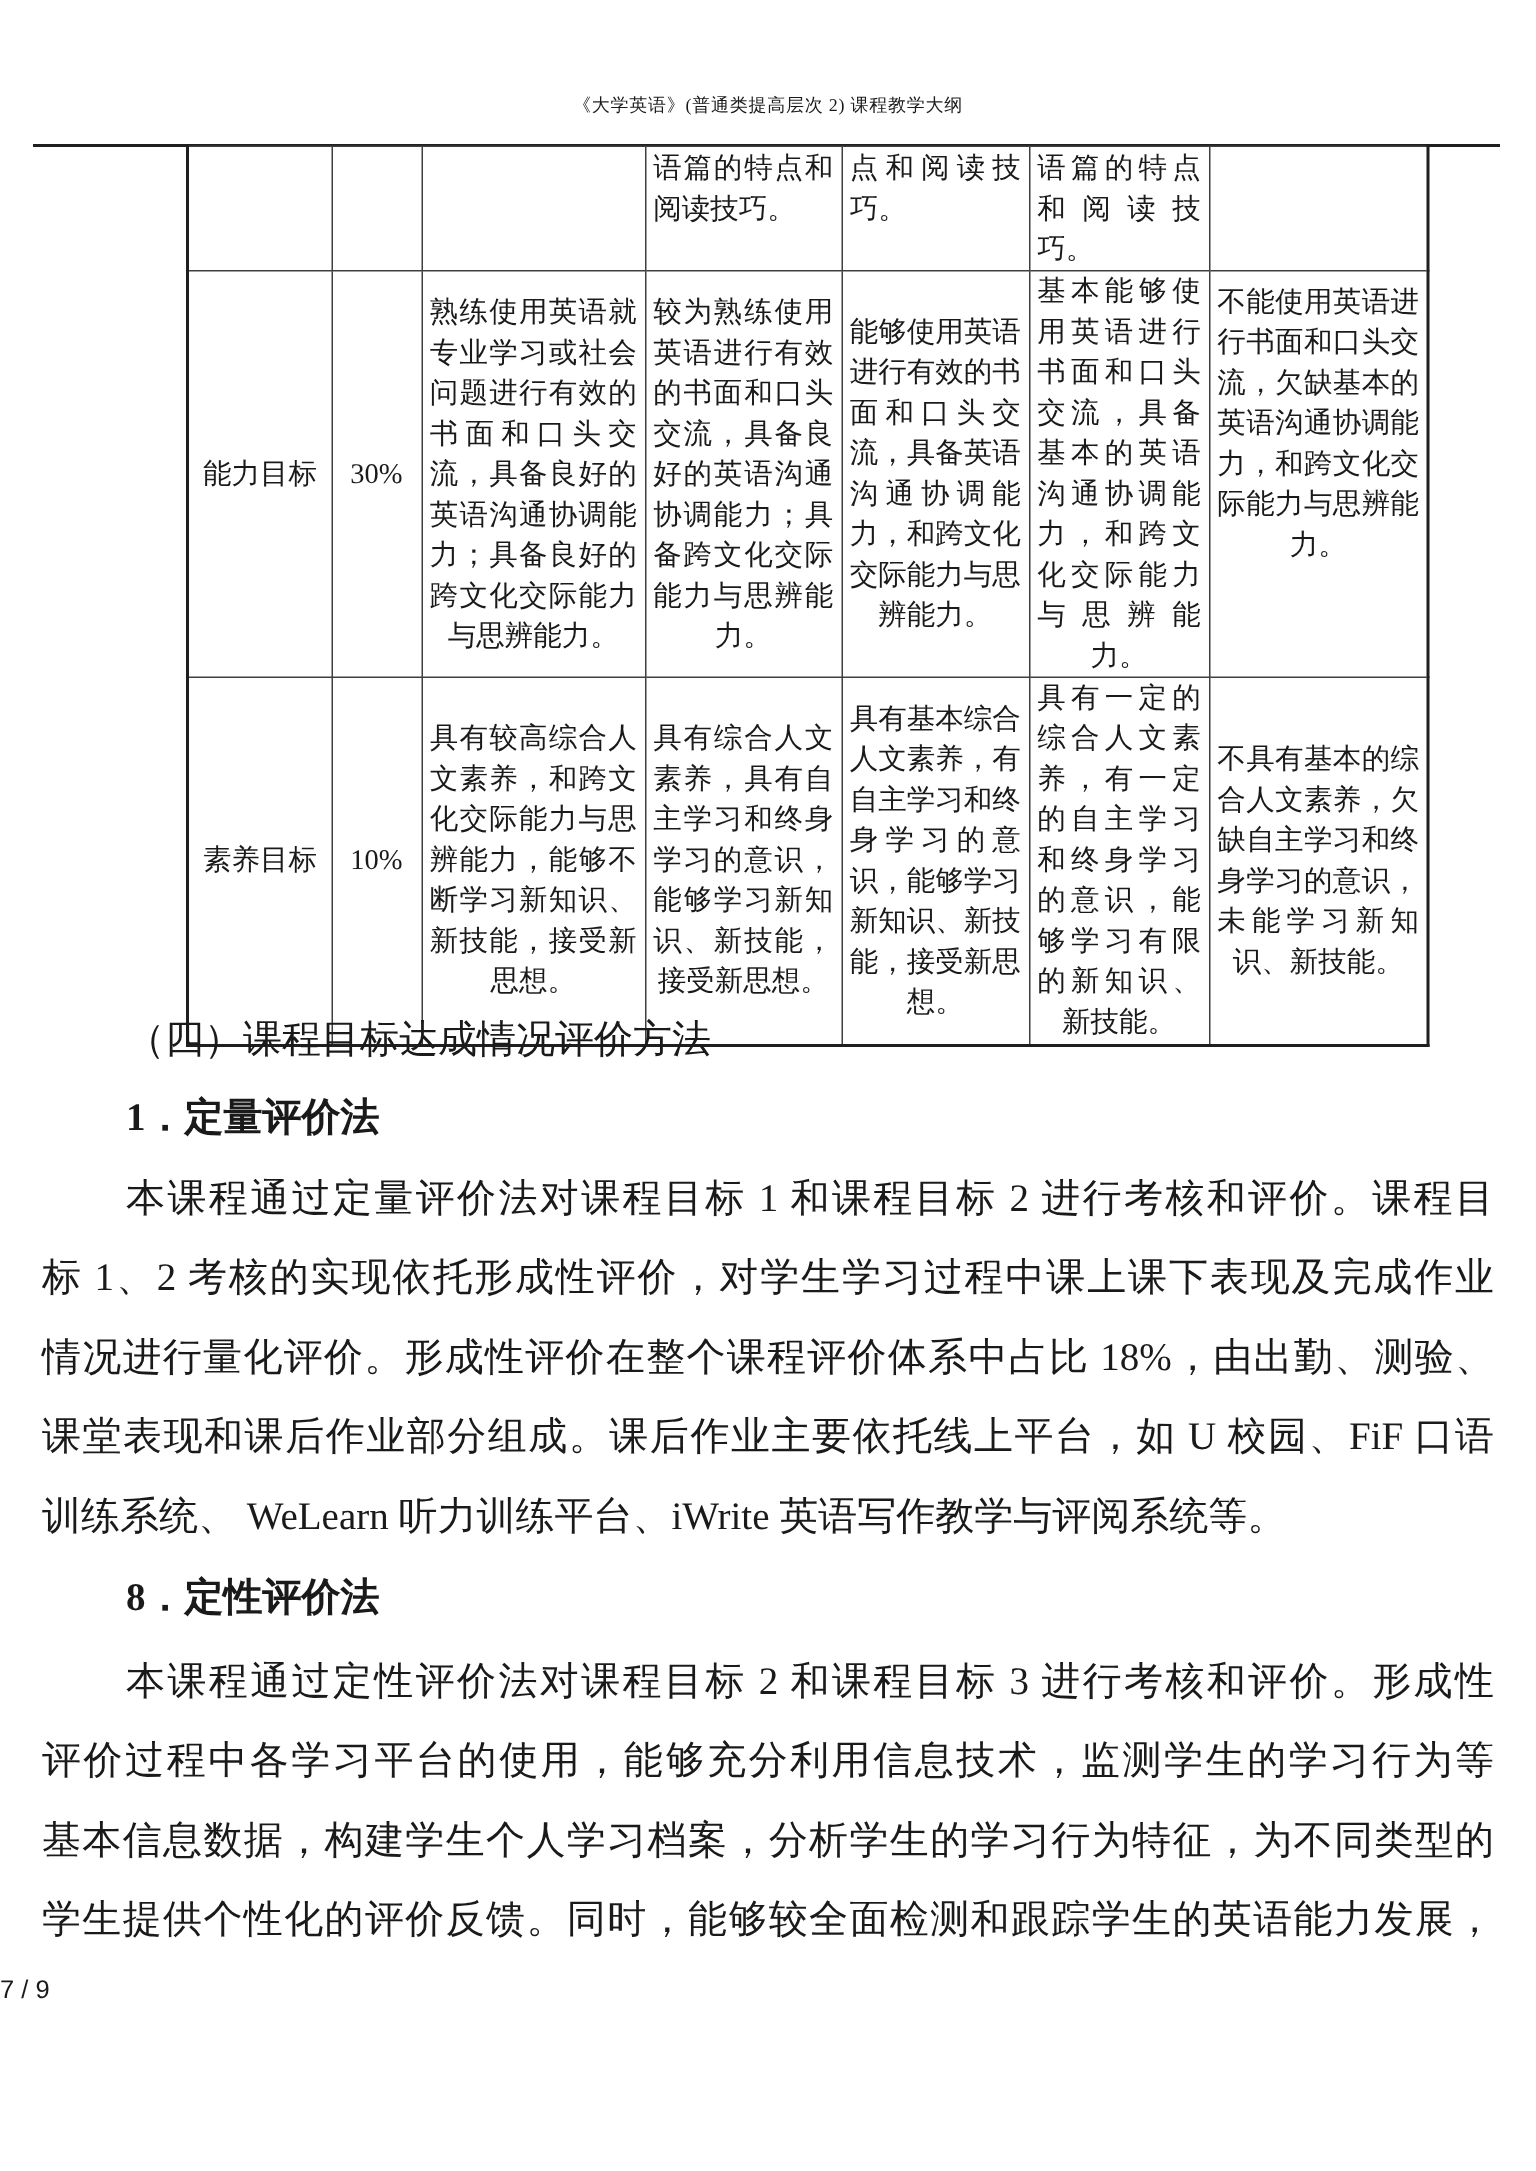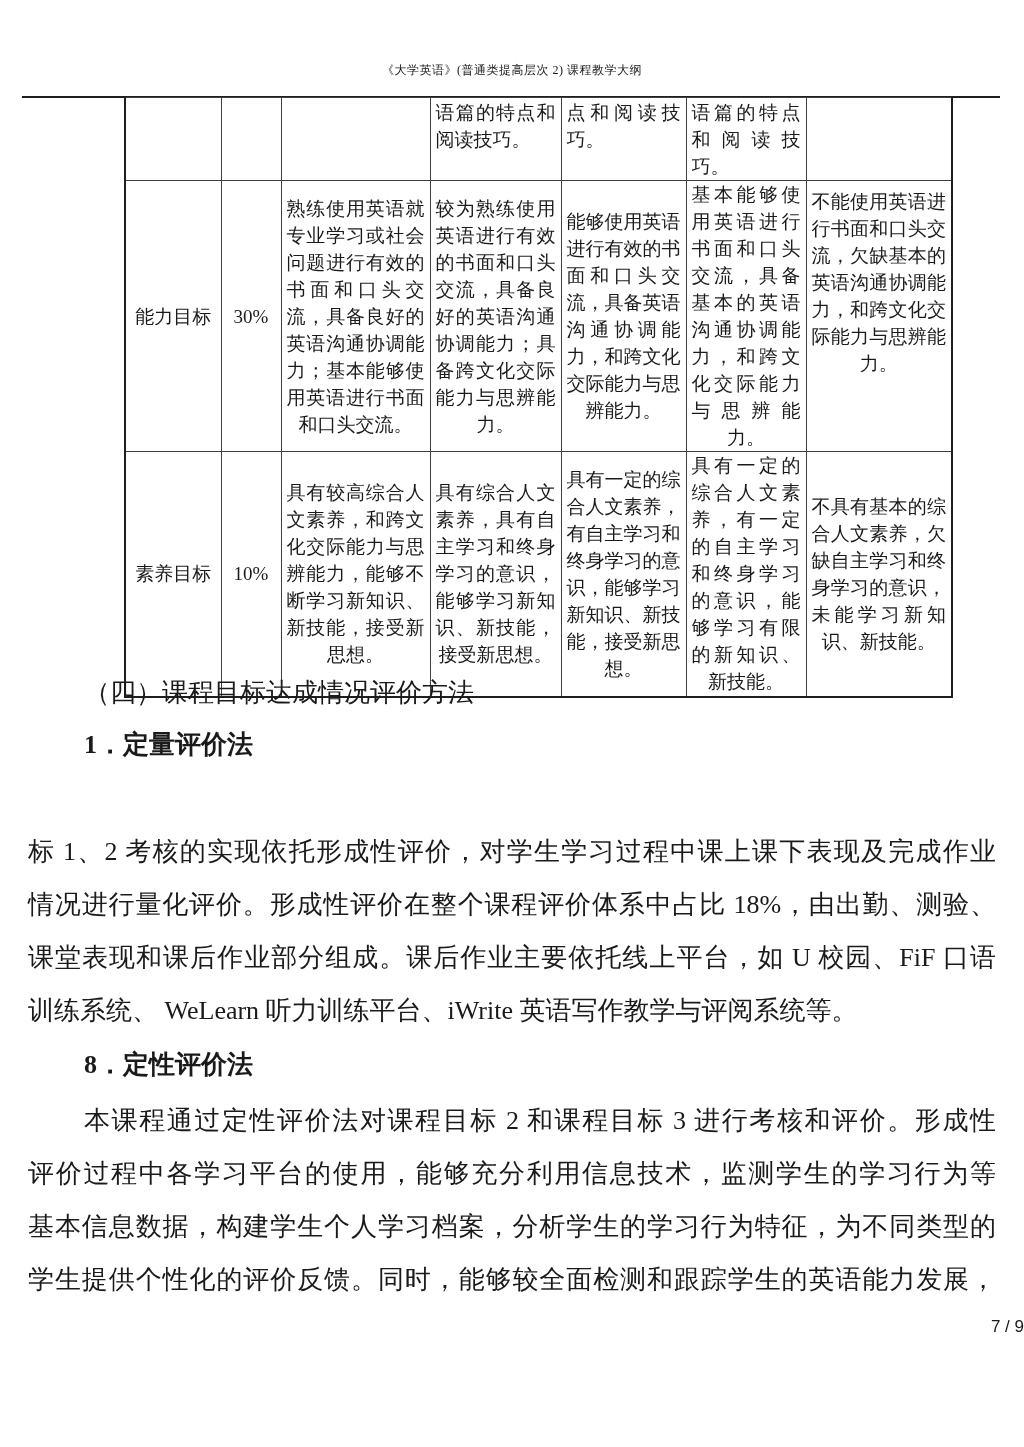--- a/index.html
+++ b/index.html
@@ -50,21 +50,21 @@
     font-size: 26px; line-height: 41px; white-space: nowrap;
   }
   .bline.wrapfit { white-space: normal; }
   .just   { text-align: justify; text-align-last: justify; white-space: normal; }
   .indent { text-indent: 56px; }
   .hd     { padding-left: 56px; width: 912px; }
   .bold   { font-weight: 700; }
 
   .footer-page {
     position: absolute; top: 1310px; left: 0; width: 100%;
-    text-align: right; font-size: 17px; line-height: 34px;
+    text-align: left; font-size: 17px; line-height: 34px;
     font-family: "Liberation Sans", "DejaVu Sans", sans-serif;
   }
 </style>
 </head>
 <body>
 
 <div class="page">
 
   <div class="header-title">《大学英语》(普通类提高层次 2) 课程教学大纲</div>
   <div class="header-rule"></div>
@@ -85,42 +85,43 @@
         <td class="c-cont"></td>
         <td class="c-cont"></td>
         <td class="c-cont">语篇的特点和阅读技巧。</td>
         <td class="c-cont">点和阅读技巧。</td>
         <td class="c-cont">语篇的特点和阅读技巧。</td>
         <td class="c-cont"></td>
       </tr>
       <tr style="height:270px">
         <td class="c-label">能力目标</td>
         <td class="c-weight">30%</td>
-        <td class="c-level">熟练使用英语就专业学习或社会问题进行有效的书面和口头交流，具备良好的英语沟通协调能力；基本能够使用英语进行书面和口头交流。</td>
+        <td class="c-level">熟练使用英语就专业学习或社会问题进行有效的书面和口头交流，具备良好的英语沟通协调能力；具备良好的跨文化交际能力与思辨能力。</td>
         <td class="c-level">较为熟练使用英语进行有效的书面和口头交流，具备良好的英语沟通协调能力；具备跨文化交际能力与思辨能力。</td>
         <td class="c-level">能够使用英语进行有效的书面和口头交流，具备英语沟通协调能力，和跨文化交际能力与思辨能力。</td>
         <td class="c-level">基本能够使用英语进行书面和口头交流，具备基本的英语沟通协调能力，和跨文化交际能力与思辨能力。</td>
         <td class="c-level v-top">不能使用英语进行书面和口头交流，欠缺基本的英语沟通协调能力，和跨文化交际能力与思辨能力。</td>
       </tr>
       <tr style="height:245px">
         <td class="c-label">素养目标</td>
         <td class="c-weight">10%</td>
         <td class="c-level">具有较高综合人文素养，和跨文化交际能力与思辨能力，能够不断学习新知识、新技能，接受新思想。</td>
         <td class="c-level">具有综合人文素养，具有自主学习和终身学习的意识，能够学习新知识、新技能，接受新思想。</td>
-        <td class="c-level">具有一定的综合人文素养，有自主学习和终身学习的意识，能够学习新知识、新技能，接受新思想。</td>
+        <td class="c-level">具有基本综合人文素养，有自主学习和终身学习的意识，能够学习新知识、新技能，接受新思想。</td>
         <td class="c-level">具有一定的综合人文素养，有一定的自主学习和终身学习的意识，能够学习有限的新知识、新技能。</td>
         <td class="c-level">不具有基本的综合人文素养，欠缺自主学习和终身学习的意识，未能学习新知识、新技能。</td>
       </tr>
     </tbody>
   </table>
 
   <div class="bline hd" style="top:672px">（四）课程目标达成情况评价方法</div>
 
   <div class="bline hd bold" style="top:724px">1．定量评价法</div>
 
+  <div class="bline just indent" style="top:778px">本课程通过定量评价法对课程目标 1 和课程目标 2 进行考核和评价。课程目</div>
   <div class="bline just" style="top:831px">标 1、2 考核的实现依托形成性评价，对学生学习过程中课上课下表现及完成作业</div>
   <div class="bline just" style="top:884px">情况进行量化评价。形成性评价在整个课程评价体系中占比 18%，由出勤、测验、</div>
   <div class="bline wrapfit" style="top:990px">训练系统、 WeLearn 听力训练平台、iWrite 英语写作教学与评阅系统等。</div>
   <div class="bline just" style="top:937px">课堂表现和课后作业部分组成。课后作业主要依托线上平台，如 U 校园、FiF 口语</div>
 
   <div class="bline hd bold" style="top:1044px">8．定性评价法</div>
 
   <div class="bline just indent" style="top:1100px">本课程通过定性评价法对课程目标 2 和课程目标 3 进行考核和评价。形成性</div>
   <div class="bline just" style="top:1153px">评价过程中各学习平台的使用，能够充分利用信息技术，监测学生的学习行为等</div>
   <div class="bline just" style="top:1206px">基本信息数据，构建学生个人学习档案，分析学生的学习行为特征，为不同类型的</div>

